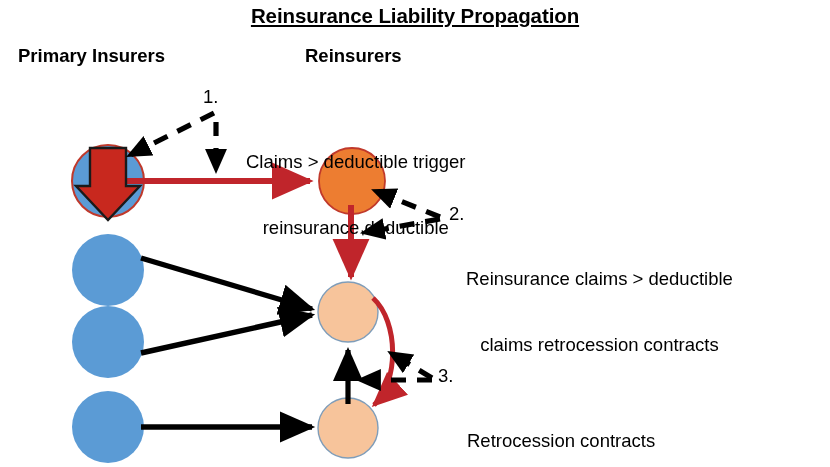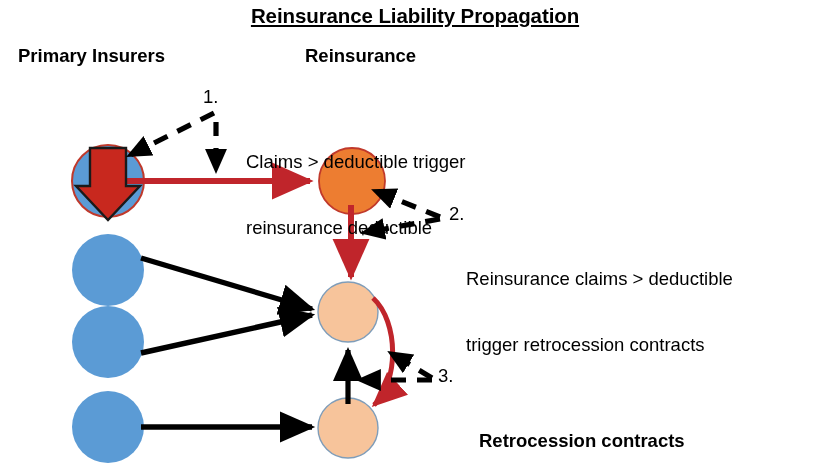--- a/index.html
+++ b/index.html
@@ -22,20 +22,21 @@
     position: absolute;
     left: 0;
     top: 0;
     width: 830px;
     height: 467px;
   }
   .txt {
     position: absolute;
     white-space: pre;
     line-height: 1.18;
+    text-align: center;
   }
   #page-title {
     left: 0;
     top: 4px;
     width: 830px;
     text-align: center;
     font-size: 20.5px;
     font-weight: bold;
     letter-spacing: -0.1px;
   }
@@ -74,21 +75,21 @@
   #note-1 .body { margin-left: 43px; }
   #note-2 {
     left: 449px;
     top: 203px;
   }
   #note-2 .body { margin-left: 17px; }
   #note-3 {
     left: 438px;
     top: 365px;
   }
-  #note-3 .body { margin-left: 41px; font-weight: bold; }
+  #note-3 .body { margin-left: 29px; }
 </style>
 </head>
 <body>
 
 <div id="canvas">
 
   <svg id="diagram-svg" viewBox="0 0 830 467">
     <defs>
       <marker id="mk-red" markerWidth="8" markerHeight="8" refX="6.4" refY="3.1" orient="auto" markerUnits="strokeWidth">
         <path d="M0,0 L7,3.1 L0,6.2 z" fill="#C0252B"></path>
@@ -134,32 +135,32 @@
     <line x1="440" y1="219" x2="362" y2="233" stroke="#000000" stroke-width="5.2" stroke-dasharray="15,11" marker-end="url(#mk-dash)"></line>
 
     <line x1="432" y1="378" x2="389" y2="352" stroke="#000000" stroke-width="5.2" stroke-dasharray="15,11" marker-end="url(#mk-dash)"></line>
     <line x1="432" y1="380" x2="358" y2="380" stroke="#000000" stroke-width="5.2" stroke-dasharray="15,11" marker-end="url(#mk-dash)"></line>
   </svg>
 
   <div class="txt" id="page-title"><span class="u">Reinsurance Liability Propagation</span></div>
 
   <div class="txt" id="col-header-primary">Primary Insurers</div>
 
-  <div class="txt" id="col-header-reinsurers">Reinsurance</div>
+  <div class="txt" id="col-header-reinsurers">Reinsurers</div>
 
   <div class="txt note" id="note-1">
     <span class="num">1.</span>
     <span class="body">Claims &gt; deductible trigger</span>
     <span class="body">reinsurance deductible</span>
   </div>
 
   <div class="txt note" id="note-2">
     <span class="num">2.</span>
     <span class="body">Reinsurance claims &gt; deductible</span>
-    <span class="body">trigger retrocession contracts</span>
+    <span class="body">claims retrocession contracts</span>
   </div>
 
   <div class="txt note" id="note-3">
     <span class="num">3.</span>
     <span class="body">Retrocession contracts</span>
     
     
   </div>
 
 </div>

